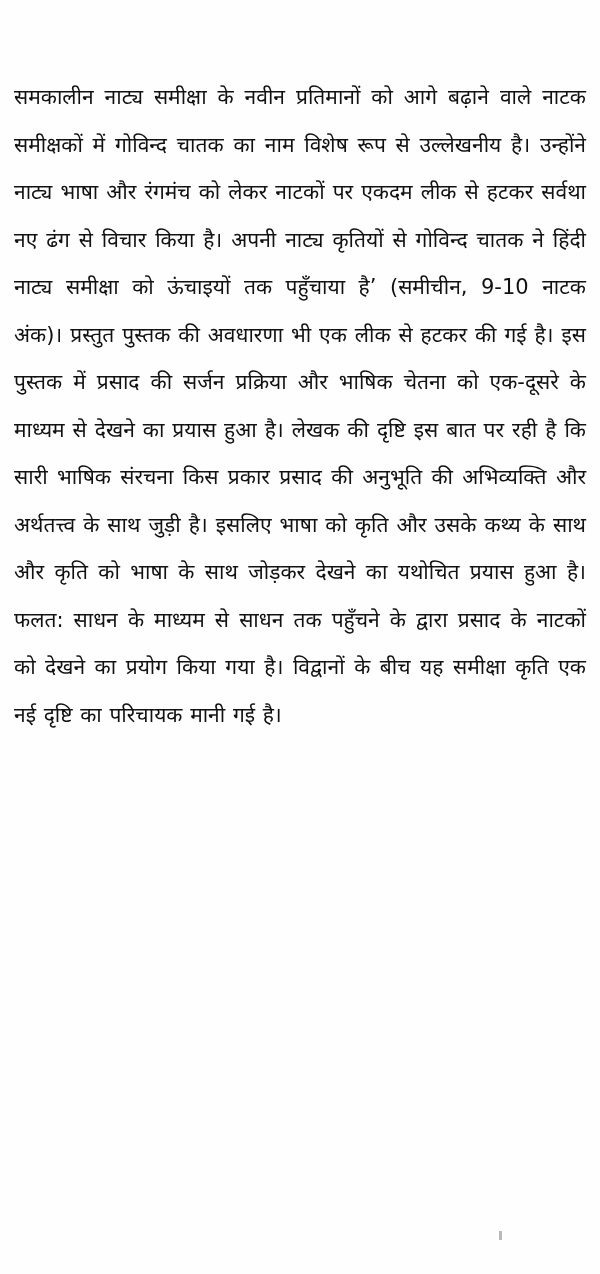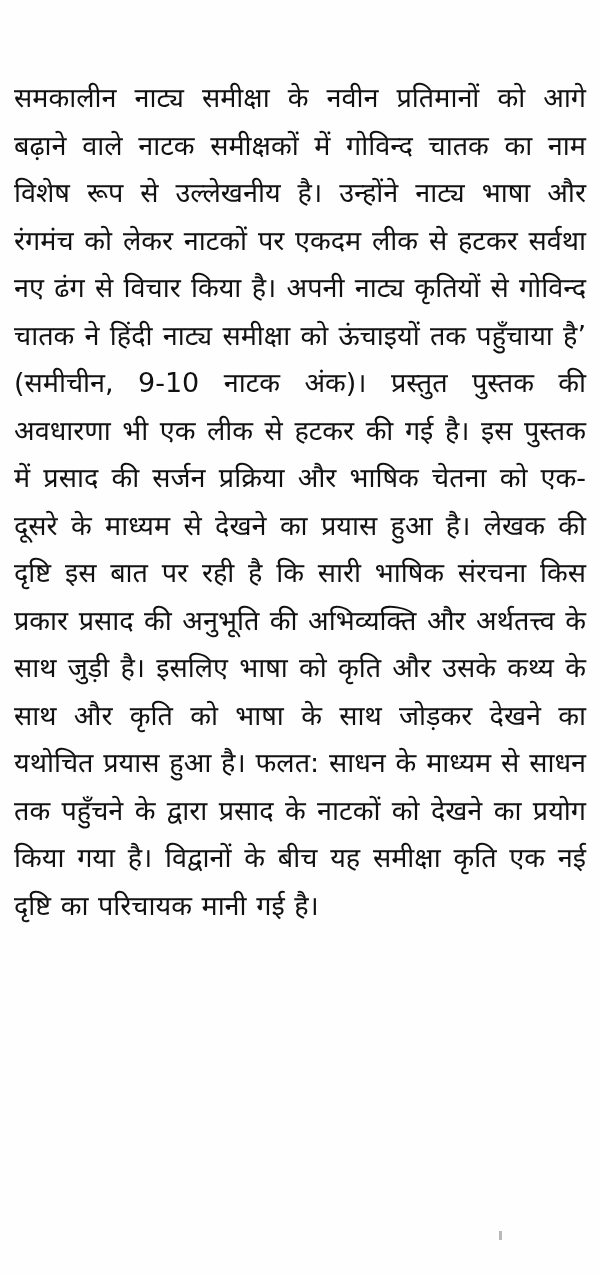--- a/index.html
+++ b/index.html
@@ -19,21 +19,21 @@
     width: 600px;
     height: 1274px;
     background: #fefefe;
     box-sizing: border-box;
   }
   .text-block {
     position: absolute;
     left: 14px;
     top: 74px;
     width: 572px;
-    font-size: 27px;
+    font-size: 21px;
     line-height: 47.5px;
     text-align: justify;
     text-justify: inter-word;
     color: #111111;
     font-family: "DejaVu Sans", "Liberation Sans", sans-serif;
     font-weight: 500;
     letter-spacing: 0px;
     word-spacing: 1px;
   }
   .text-block p {

